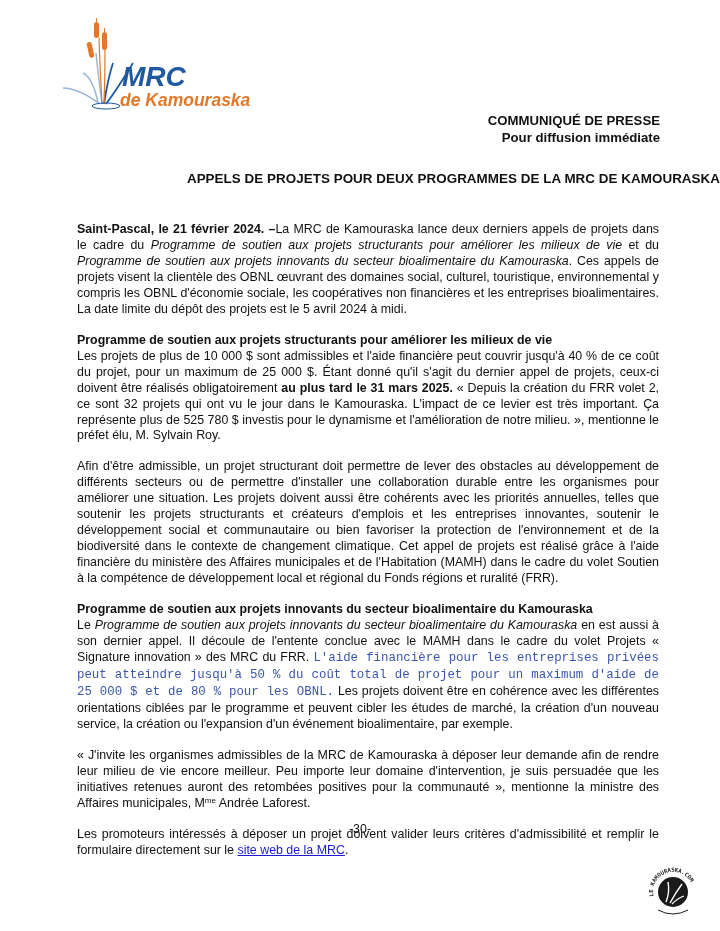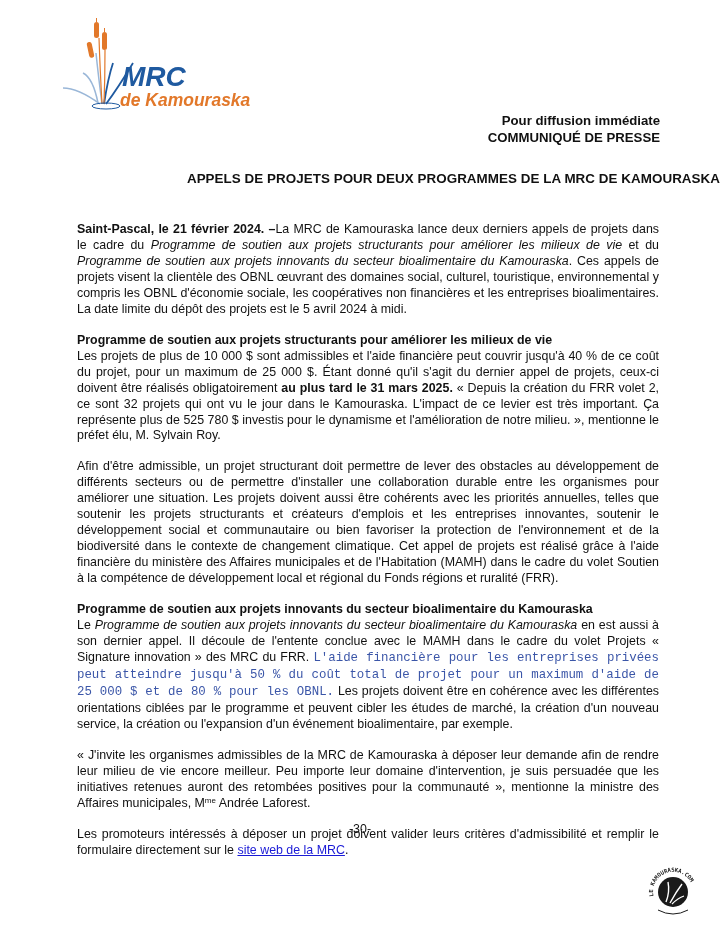--- a/index.html
+++ b/index.html
@@ -44,22 +44,22 @@
     <path d="M47 32 Q47 60 46 86" stroke="#e2782a" stroke-width="1.2" fill="none"></path>
 
     <ellipse cx="48" cy="88" rx="14" ry="3" stroke="#1f5aa0" stroke-width="1" fill="none"></ellipse>
 
     <text x="64" y="68" font-family="Liberation Sans, sans-serif" font-style="italic" font-weight="bold" font-size="28" fill="#1f5aa0">MRC</text>
     <text x="62" y="88" font-family="Liberation Sans, sans-serif" font-style="italic" font-weight="bold" font-size="17.5" fill="#e2782a">de Kamouraska</text>
   </svg>
 </div>
 
 <div class="header-right">
+  <div>COMMUNIQUÉ DE PRESSE</div>
   <div>Pour diffusion immédiate</div>
-  <div>COMMUNIQUÉ DE PRESSE</div>
 </div>
 
 <div class="headline">APPELS DE PROJETS POUR DEUX PROGRAMMES DE LA MRC DE KAMOURASKA</div>
 
 <div class="body">
   <p><b>Saint-Pascal, le 21 février 2024. –</b><span>La MRC de Kamouraska lance deux derniers appels de projets dans le cadre du </span><i>Programme de soutien aux projets structurants pour améliorer les milieux de vie</i><span> et du </span><i>Programme de soutien aux projets innovants du secteur bioalimentaire du Kamouraska</i><span>. Ces appels de projets visent la clientèle des OBNL œuvrant des domaines social, culturel, touristique, environnemental y compris les OBNL d'économie sociale, les coopératives non financières et les entreprises bioalimentaires. La date limite du dépôt des projets est le 5 avril 2024 à midi.</span></p>
 
   <p class="tight"><span class="sub">Programme de soutien aux projets structurants pour améliorer les milieux de vie</span><span>Les projets de plus de 10 000 $ sont admissibles et l'aide financière peut couvrir jusqu'à 40 % de ce coût du projet, pour un maximum de 25 000 $. Étant donné qu'il s'agit du dernier appel de projets, ceux-ci doivent être réalisés obligatoirement </span><b>au plus tard le 31 mars 2025.</b><span> « Depuis la création du FRR volet 2, ce sont 32 projets qui ont vu le jour dans le Kamouraska. L'impact de ce levier est très important. Ça représente plus de 525 780 $ investis pour le dynamisme et l'amélioration de notre milieu. », mentionne le préfet élu, M. Sylvain Roy.</span></p>
   <p style="margin-top:15px">Afin d'être admissible, un projet structurant doit permettre de lever des obstacles au développement de différents secteurs ou de permettre d'installer une collaboration durable entre les organismes pour améliorer une situation. Les projets doivent aussi être cohérents avec les priorités annuelles, telles que soutenir les projets structurants et créateurs d'emplois et les entreprises innovantes, soutenir le développement social et communautaire ou bien favoriser la protection de l'environnement et de la biodiversité dans le contexte de changement climatique. Cet appel de projets est réalisé grâce à l'aide financière du ministère des Affaires municipales et de l'Habitation (MAMH) dans le cadre du volet Soutien à la compétence de développement local et régional du Fonds régions et ruralité (FRR).</p>
 

